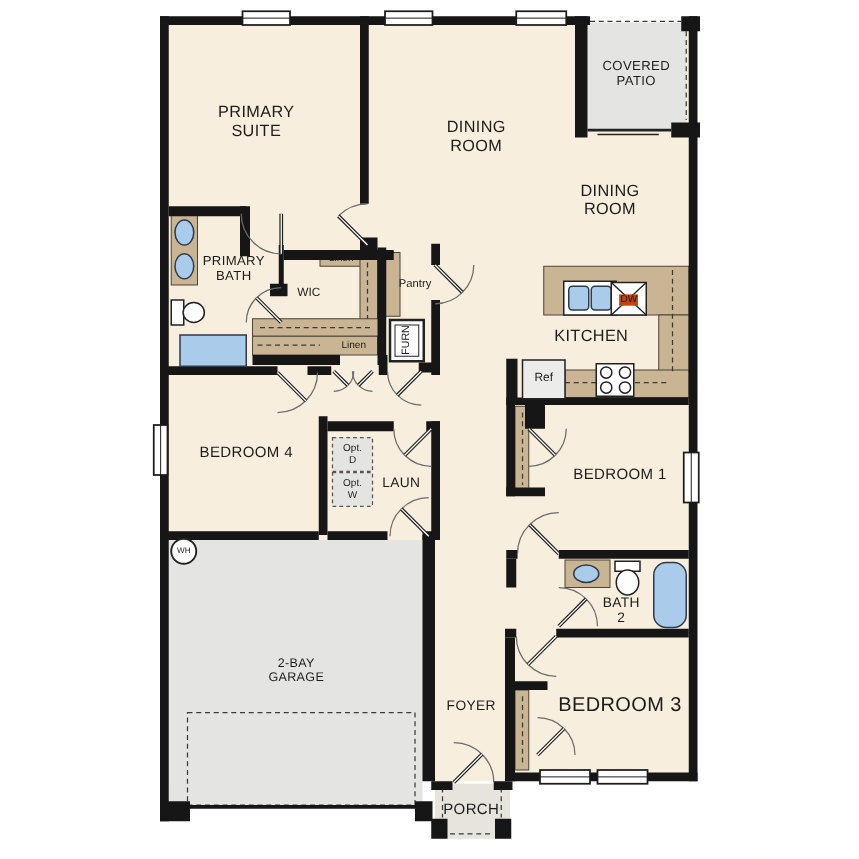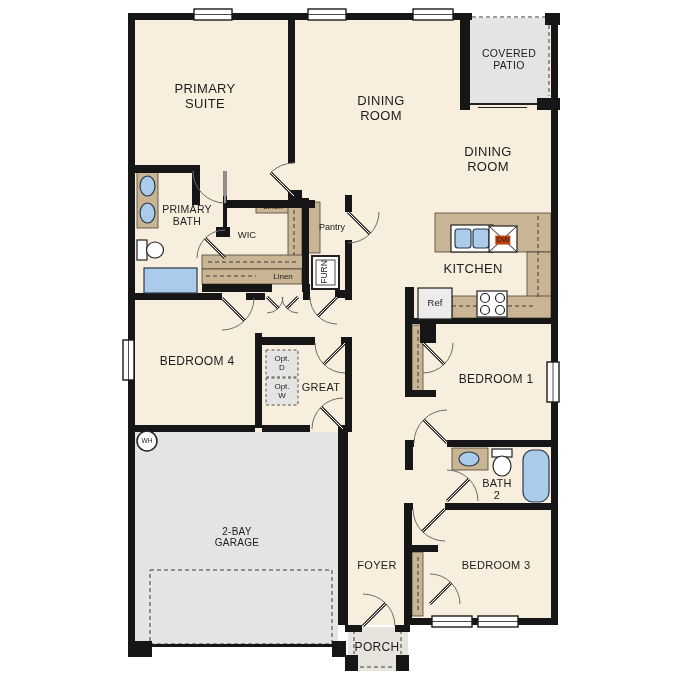--- a/index.html
+++ b/index.html
@@ -273,30 +273,30 @@
 ROOM</div>
   <div class="lbl" style="left:473px;top:269px;font-size:13px">KITCHEN</div>
   <div class="lbl" style="left:187px;top:216px;font-size:10.5px">PRIMARY
 BATH</div>
   <div class="lbl sm" style="left:247px;top:235px;font-size:9.5px">WIC</div>
   <div class="lbl sm" style="left:273px;top:207px;font-size:8px">Linen</div>
   <div class="lbl sm" style="left:283px;top:277px;font-size:8px">Linen</div>
   <div class="lbl sm" style="left:332px;top:227px;font-size:9px">Pantry</div>
   <div class="lbl sm vert" style="left:325px;top:272px;font-size:8.5px">FURN</div>
   <div class="lbl" style="left:197px;top:362px;font-size:12px">BEDROOM 4</div>
-  <div class="lbl" style="left:321px;top:387px;font-size:11px">GREAT</div>
+  <div class="lbl" style="left:321px;top:387px;font-size:11px">LAUN</div>
   <div class="lbl sm" style="left:282px;top:364px;font-size:8px">Opt.
 D</div>
   <div class="lbl sm" style="left:282px;top:392px;font-size:8px">Opt.
 W</div>
   <div class="lbl" style="left:237px;top:537px;font-size:10px">2-BAY
 GARAGE</div>
   <div class="lbl sm" style="left:147px;top:441px;font-size:6.5px">WH</div>
   <div class="lbl" style="left:496px;top:380px;font-size:12px">BEDROOM 1</div>
   <div class="lbl" style="left:497px;top:489px;font-size:11px">BATH
 2</div>
-  <div class="lbl" style="left:496px;top:565px;font-size:11px">BEDROOM 3</div>
+  <div class="lbl" style="left:496px;top:565px;font-size:16px">BEDROOM 3</div>
   <div class="lbl" style="left:377px;top:565px;font-size:11px">FOYER</div>
   <div class="lbl" style="left:377px;top:648px;font-size:12px">PORCH</div>
   <div class="lbl sm" style="left:435px;top:303px;font-size:9.5px">Ref</div>
   <div class="lbl sm dwtag" style="left:503px;top:240px;font-size:8px">DW</div>
 </div>
 </div>
 
 </body></html>

